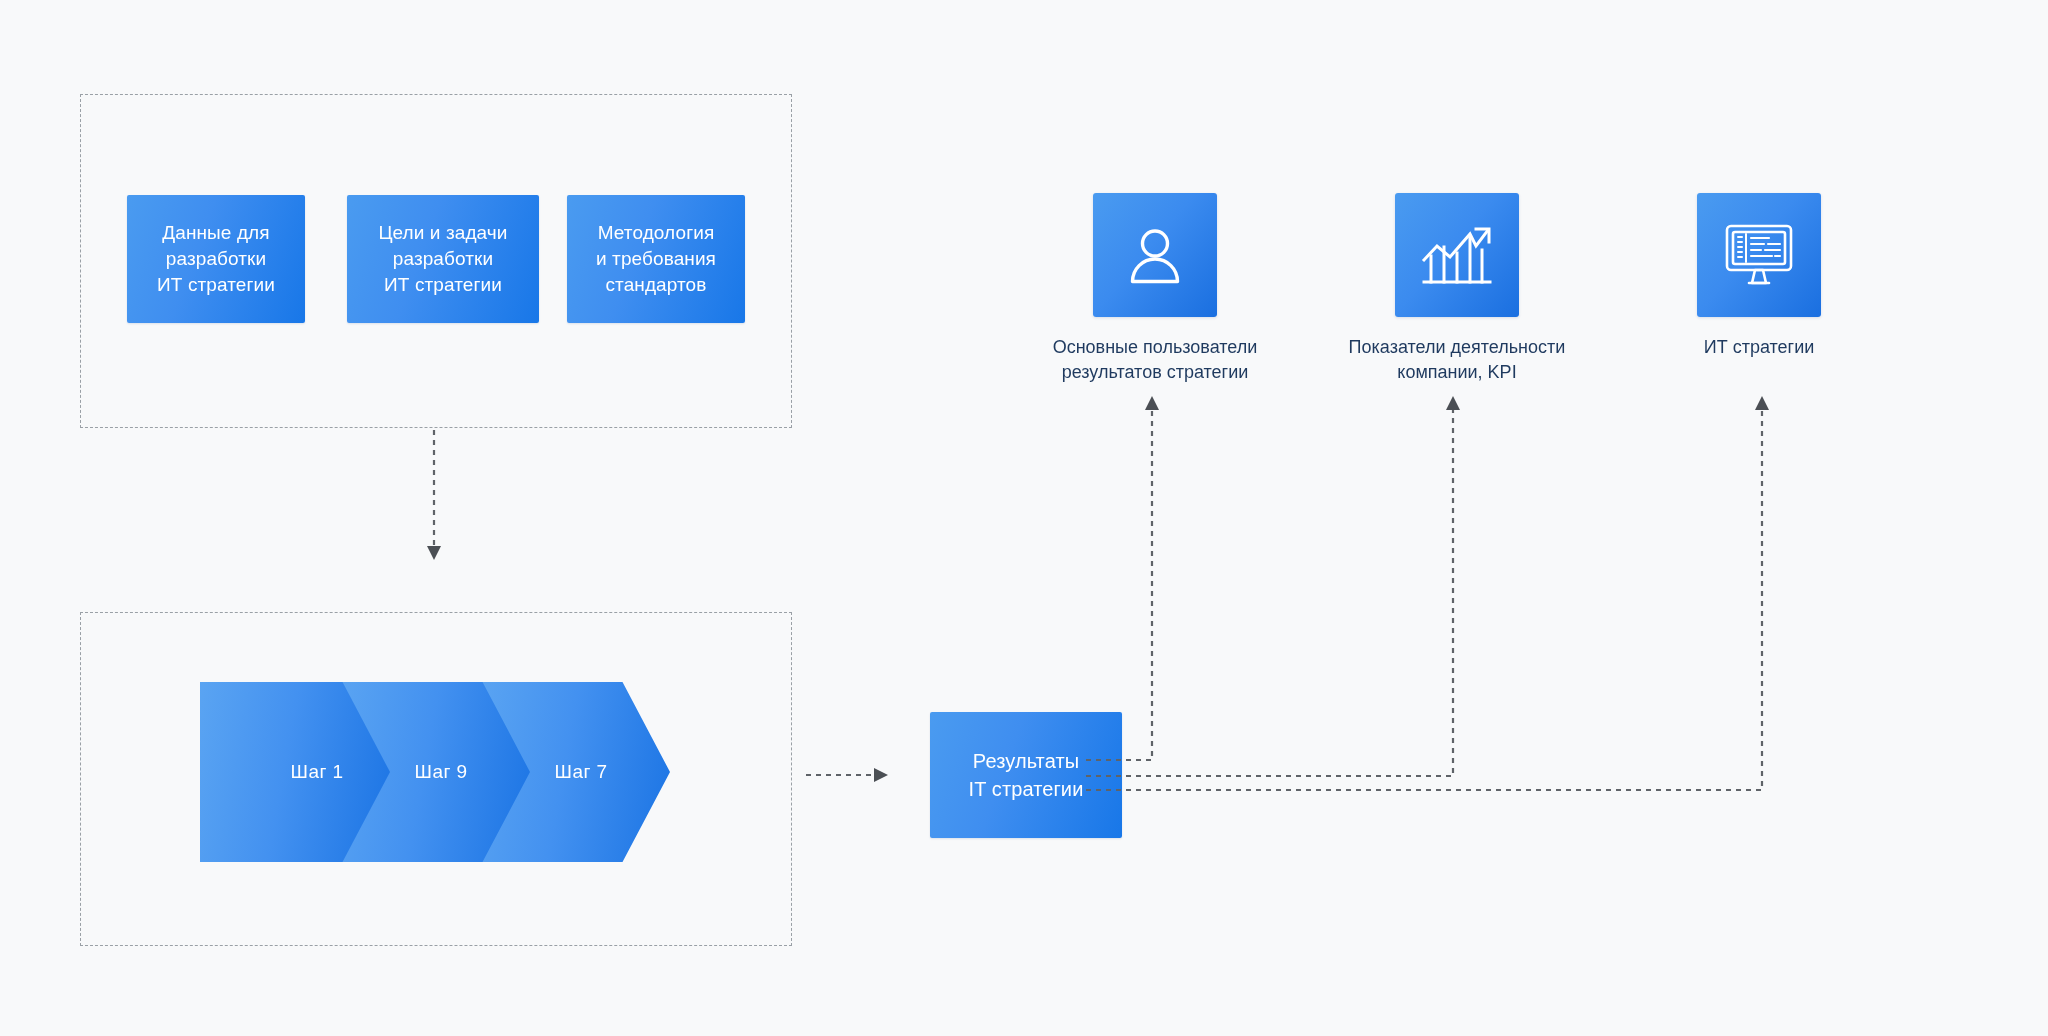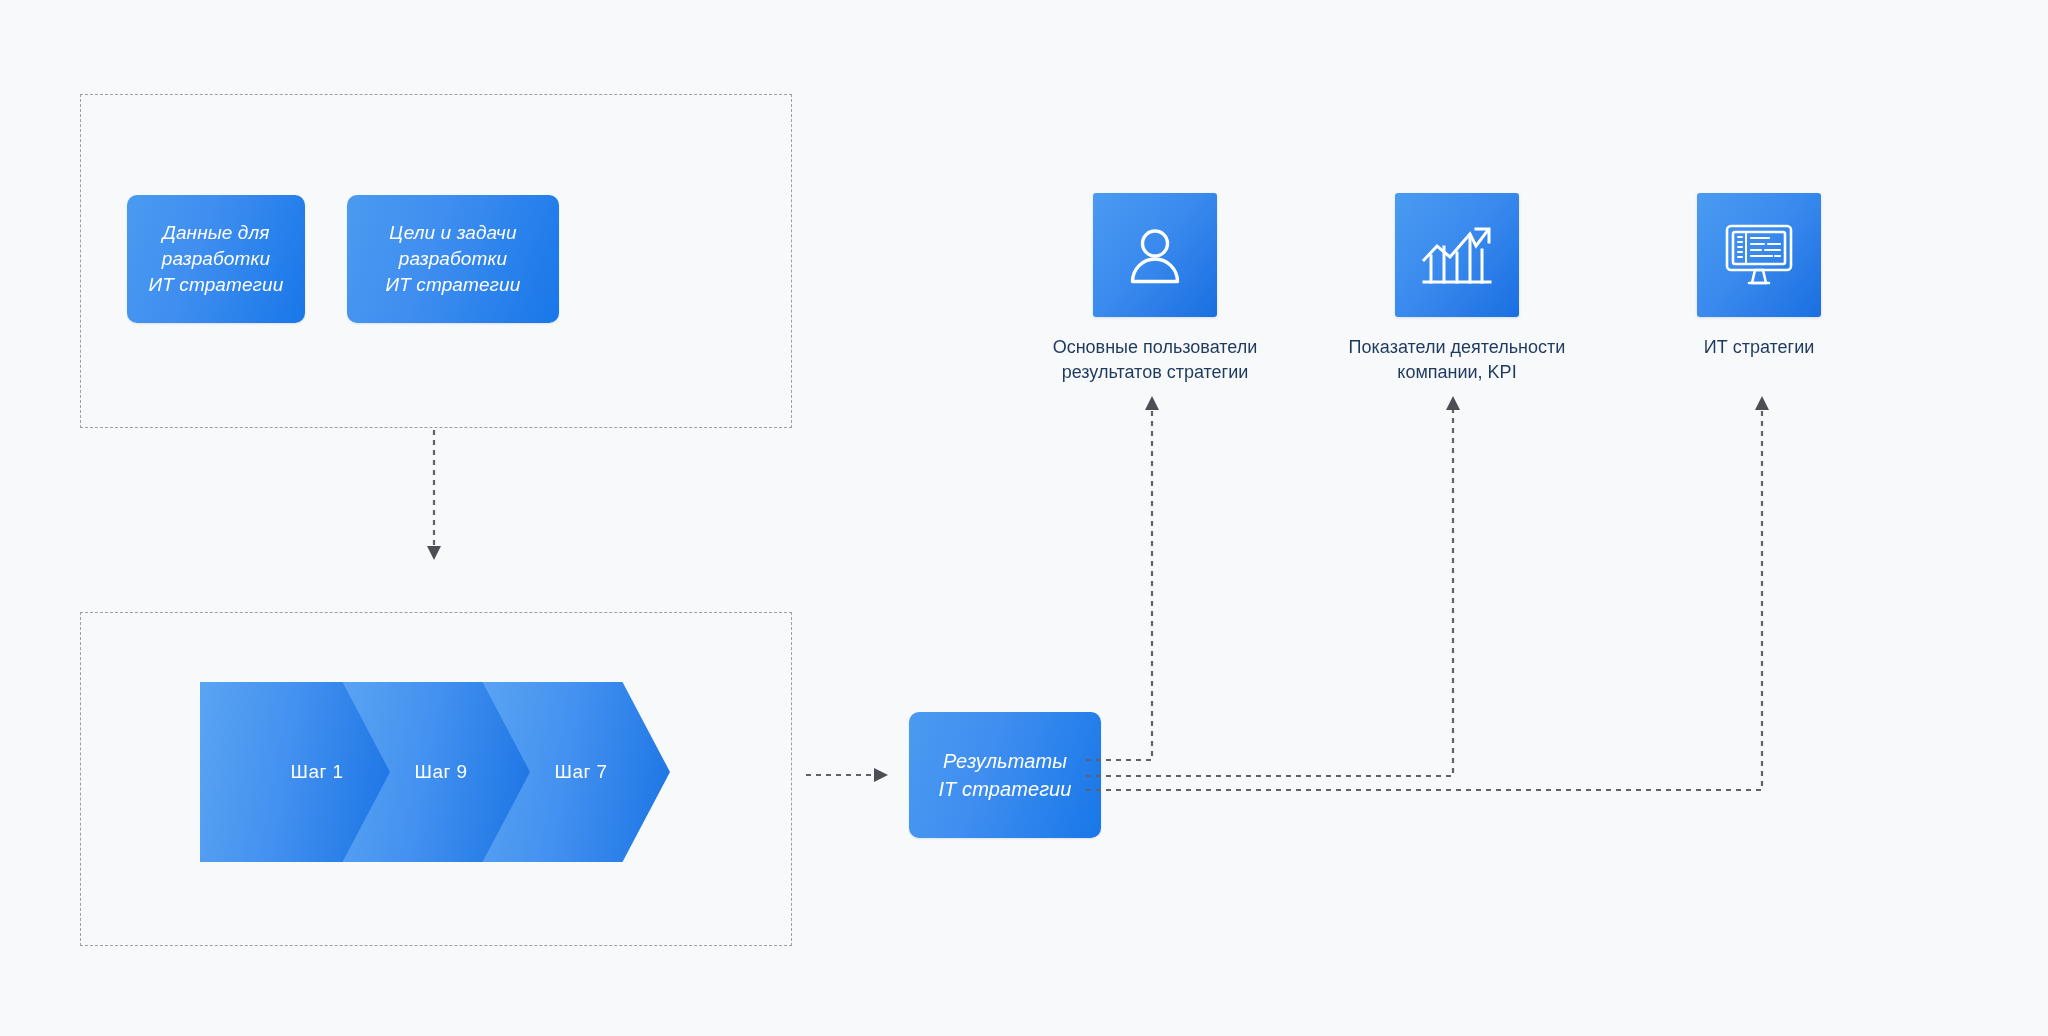--- a/index.html
+++ b/index.html
@@ -30,38 +30,37 @@
   
   .card {
     position: absolute;
     box-sizing: border-box;
     background: linear-gradient(110deg, #4a9bf0 0%, #3f8ef0 40%, #1877e8 100%);
     color: #ffffff;
     display: flex;
     align-items: center;
     justify-content: center;
     text-align: center;
-    border-radius: 10px;
+    border-radius: 2px;
     box-shadow: 0 1px 2px rgba(20,60,120,0.12);
-    font-style: italic;
   }
   .card-text {
     font-size: 19px;
     line-height: 26px;
     font-weight: 400;
     letter-spacing: 0.1px;
     white-space: pre-line;
     padding: 0 8px;
   }
 
   #card-data      { left: 127px; top: 195px; width: 178px; height: 128px; }
-  #card-goals     { left: 347px; top: 195px; width: 212px; height: 128px; }
+  #card-goals     { left: 347px; top: 195px; width: 192px; height: 128px; }
   #card-method    { left: 567px; top: 195px; width: 178px; height: 128px; }
 
-  #card-results   { left: 909px; top: 712px; width: 192px; height: 126px; }
+  #card-results   { left: 930px; top: 712px; width: 192px; height: 126px; }
   #card-results .card-text { font-size: 20px; line-height: 28px; }
 
   
   .icon-tile {
     position: absolute;
     width: 124px;
     height: 124px;
     background: linear-gradient(130deg, #4a9bf0 0%, #3b8bef 45%, #1a6fe0 100%);
     border-radius: 3px;
     display: flex;
@@ -149,20 +148,25 @@
 
   <div id="card-data" class="card">
     <span class="card-text">Данные для
 разработки
 ИТ стратегии</span>
   </div>
   <div id="card-goals" class="card">
     <span class="card-text">Цели и задачи
 разработки
 ИТ стратегии</span>
+  </div>
+  <div id="card-method" class="card">
+    <span class="card-text">Методология
+и требования
+стандартов</span>
   </div>
 
 
   <div id="steps">
     <div id="chev-3" class="chevron">
       <span class="chevron-label">Шаг 7</span>
     </div>
     <div id="chev-2" class="chevron">
       <span class="chevron-label">Шаг 9</span>
     </div>

